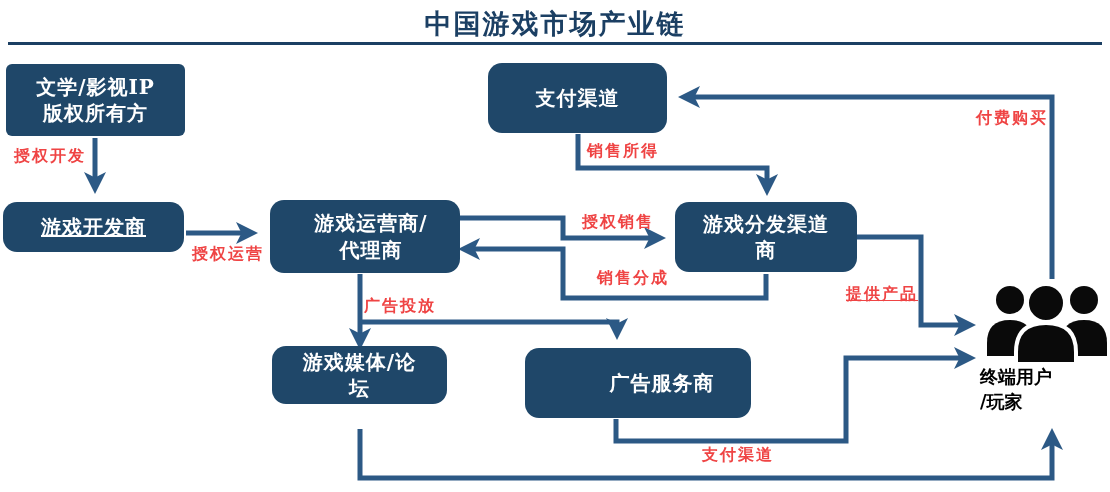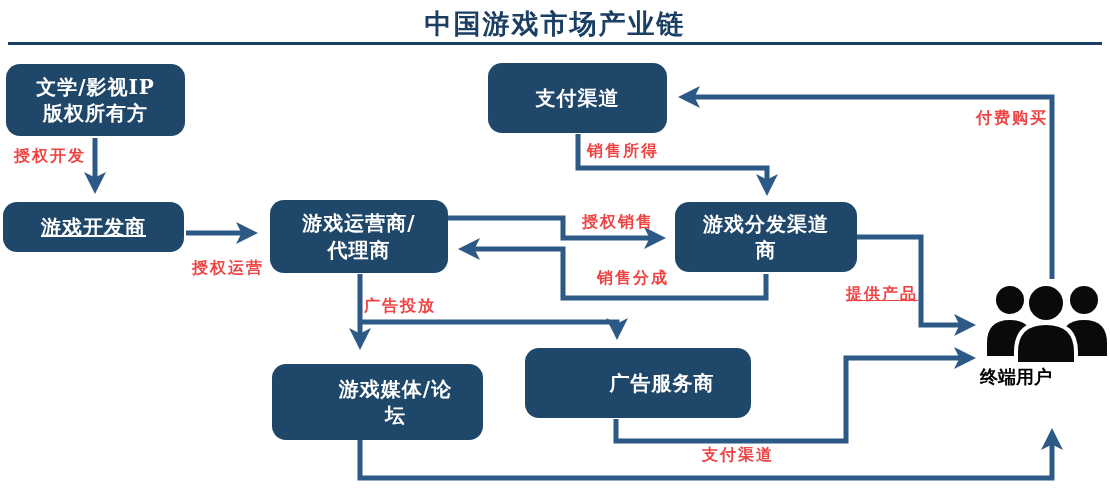--- a/index.html
+++ b/index.html
@@ -17,31 +17,31 @@
         display:flex;flex-direction:column;align-items:center;justify-content:center;
         font-size:20px;font-weight:bold;line-height:1.32;letter-spacing:1px;text-align:center;}
 
   .edge-label{position:absolute;color:#ef4444;font-size:16px;font-weight:bold;
               letter-spacing:2px;white-space:nowrap;}
 
   .enduser-label{position:absolute;left:980px;top:364px;width:130px;text-align:left;
                  color:#000000;font-size:18px;font-weight:bold;line-height:1.4;}
 
   
-  #box-ip{left:6px;top:64px;width:179px;height:72px;}
+  #box-ip{left:6px;top:64px;width:179px;height:72px;border-radius:6px;}
   #box-developer{left:3px;top:202px;width:181px;height:50px;text-decoration:underline;}
-  #box-operator{left:270px;top:200px;width:178px;height:73px;}
+  #box-operator{left:270px;top:200px;width:178px;height:73px;padding-left:12px;}
   #box-payment{left:488px;top:63px;width:179px;height:70px;}
   #box-distributor{left:675px;top:202px;width:182px;height:70px;text-align:right;}
-  #box-media{left:272px;top:364px;width:175px;height:76px;padding-left:36px;}
+  #box-media{left:272px;top:346px;width:175px;height:58px;}
   #box-adservice{left:525px;top:348px;width:178px;height:70px;padding-left:48px;}
 
   
   #lbl-license-dev{left:14px;top:146px;}
-  #lbl-license-op{left:192px;top:258px;}
+  #lbl-license-op{left:192px;top:244px;}
   #lbl-license-sale{left:582px;top:212px;}
   #lbl-sales-share{left:597px;top:268px;}
   #lbl-sales-income{left:587px;top:141px;}
   #lbl-paid-purchase{left:976px;top:108px;}
   #lbl-provide-product{left:846px;top:284px;text-decoration:underline;}
   #lbl-ad-placement{left:364px;top:296px;}
   #lbl-ad-marketing{left:702px;top:445px;}
 </style>
 </head>
 <body>
@@ -117,15 +117,16 @@
       <circle cx="1084" cy="300" r="14"></circle>
       <path d="M1061,356 v-13 q0,-23 23,-23 q23,0 23,23 v13 z"></path>
 
       <circle cx="1046" cy="303" r="19" stroke="#ffffff" stroke-width="4"></circle>
       <path d="M1016,364 v-12 q0,-29 30,-29 q30,0 30,29 v12 z" stroke="#ffffff" stroke-width="4"></path>
     </g>
   </svg>
 
   <div class="enduser-label">
     <div>终端用户</div>
+    <div>/玩家</div>
   </div>
 
 </div>
 
 </body></html>

